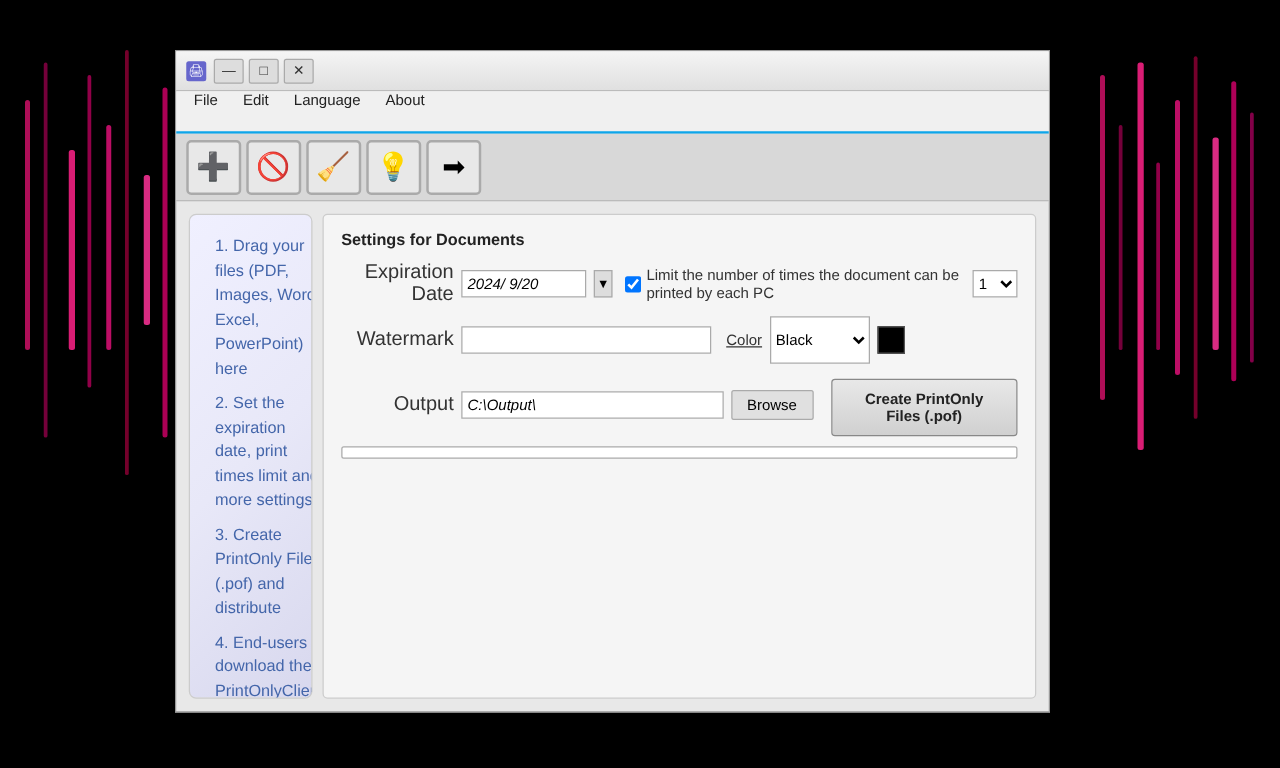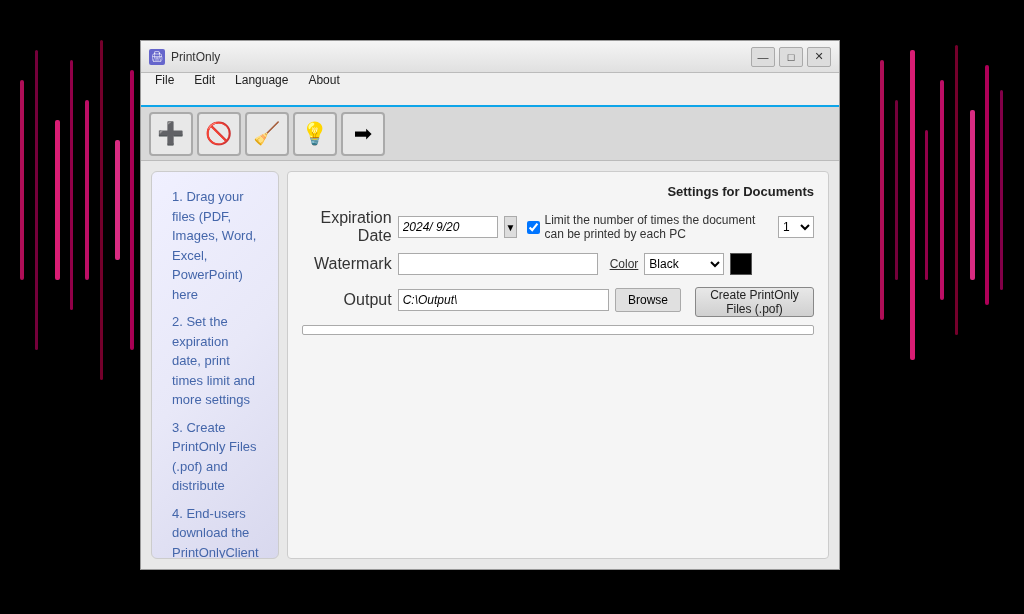--- a/index.html
+++ b/index.html
@@ -193,21 +193,20 @@
       background: #f5f5f5;
       border: 1px solid #ccc;
       border-radius: 4px;
       padding: 12px 14px;
     }
     .settings-title {
       font-weight: bold;
       font-size: 13px;
       color: #222;
       margin-bottom: 10px;
-      text-align: right;
     }
     .settings-row {
       display: flex;
       align-items: center;
       margin-bottom: 8px;
       gap: 6px;
     }
     .settings-label {
       width: 90px;
       text-align: right;
@@ -251,21 +250,21 @@
       font-size: 12px;
     }
     .watermark-input { width: 200px; }
     .color-label {
       margin-left: auto;
       font-size: 12px;
       color: #333;
     }
     .color-select {
       width: 80px;
-      height: 22px;
+      height: 38px;
       border: 1px solid #aaa;
       background: white;
       font-size: 12px;
     }
     .color-swatch {
       width: 22px;
       height: 22px;
       background: #000;
       border: 1px solid #555;
     }
@@ -273,28 +272,28 @@
     .browse-btn {
       height: 24px;
       padding: 0 12px;
       background: #e0e0e0;
       border: 1px solid #aaa;
       border-radius: 2px;
       cursor: pointer;
       font-size: 12px;
     }
     .create-btn {
-      height: 30px;
-      padding: 0 2px;
+      height: 46px;
+      padding: 0 14px;
       background: linear-gradient(to bottom, #e8e8e8, #d0d0d0);
       border: 1px solid #888;
       border-radius: 3px;
       cursor: pointer;
       font-size: 12px;
-      font-weight: 400;
+      font-weight: 700;
       color: #222;
       margin-left: auto;
       margin-top: 4px;
     }
     .progress-bar-area {
       height: 10px;
       background: white;
       border: 1px solid #aaa;
       border-radius: 2px;
       margin-top: 4px;
@@ -320,21 +319,20 @@
     <div class="bg-line" style="left: 955px; top: 45px; height: 290px; width: 3px; background: rgb(136, 0, 51);"></div>
     <div class="bg-line" style="left: 970px; top: 110px; height: 170px; width: 5px; background: rgb(255, 51, 153);"></div>
     <div class="bg-line" style="left: 985px; top: 65px; height: 240px; width: 4px; background: rgb(204, 0, 102);"></div>
     <div class="bg-line" style="left: 1000px; top: 90px; height: 200px; width: 3px; background: rgb(153, 0, 85);"></div>
   </div>
 
 <div class="window">
 
   <div class="titlebar">
     <div class="titlebar-icon">🖨</div>
-    <span class="titlebar-title">PrintOnly</span>
     <div class="titlebar-controls">
       <div class="titlebar-btn">—</div>
       <div class="titlebar-btn">□</div>
       <div class="titlebar-btn close">✕</div>
     </div>
   </div>
 
   <div class="menubar" id="menubar">
       <div class="menu-item">File</div>
       <div class="menu-item">Edit</div>

